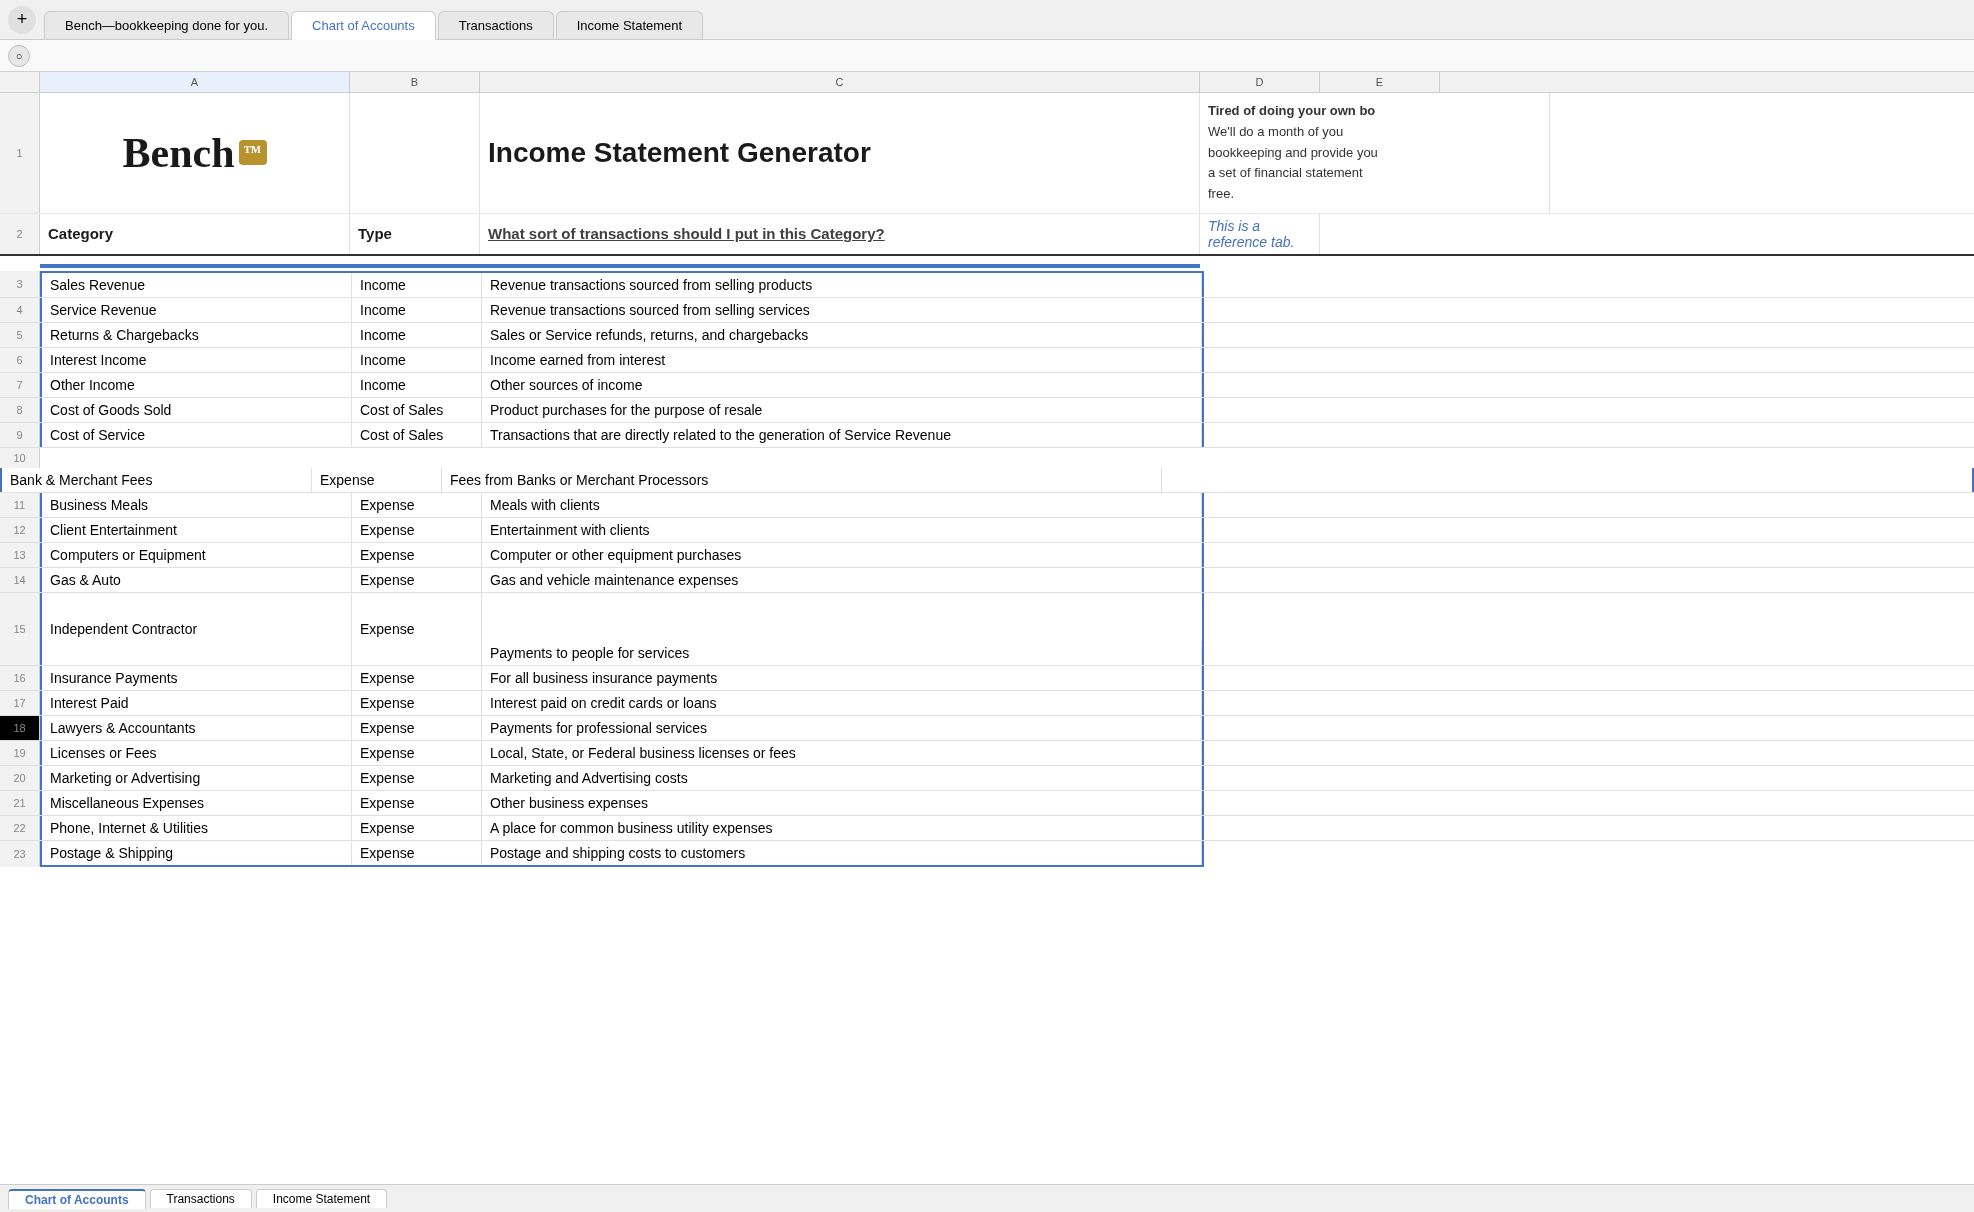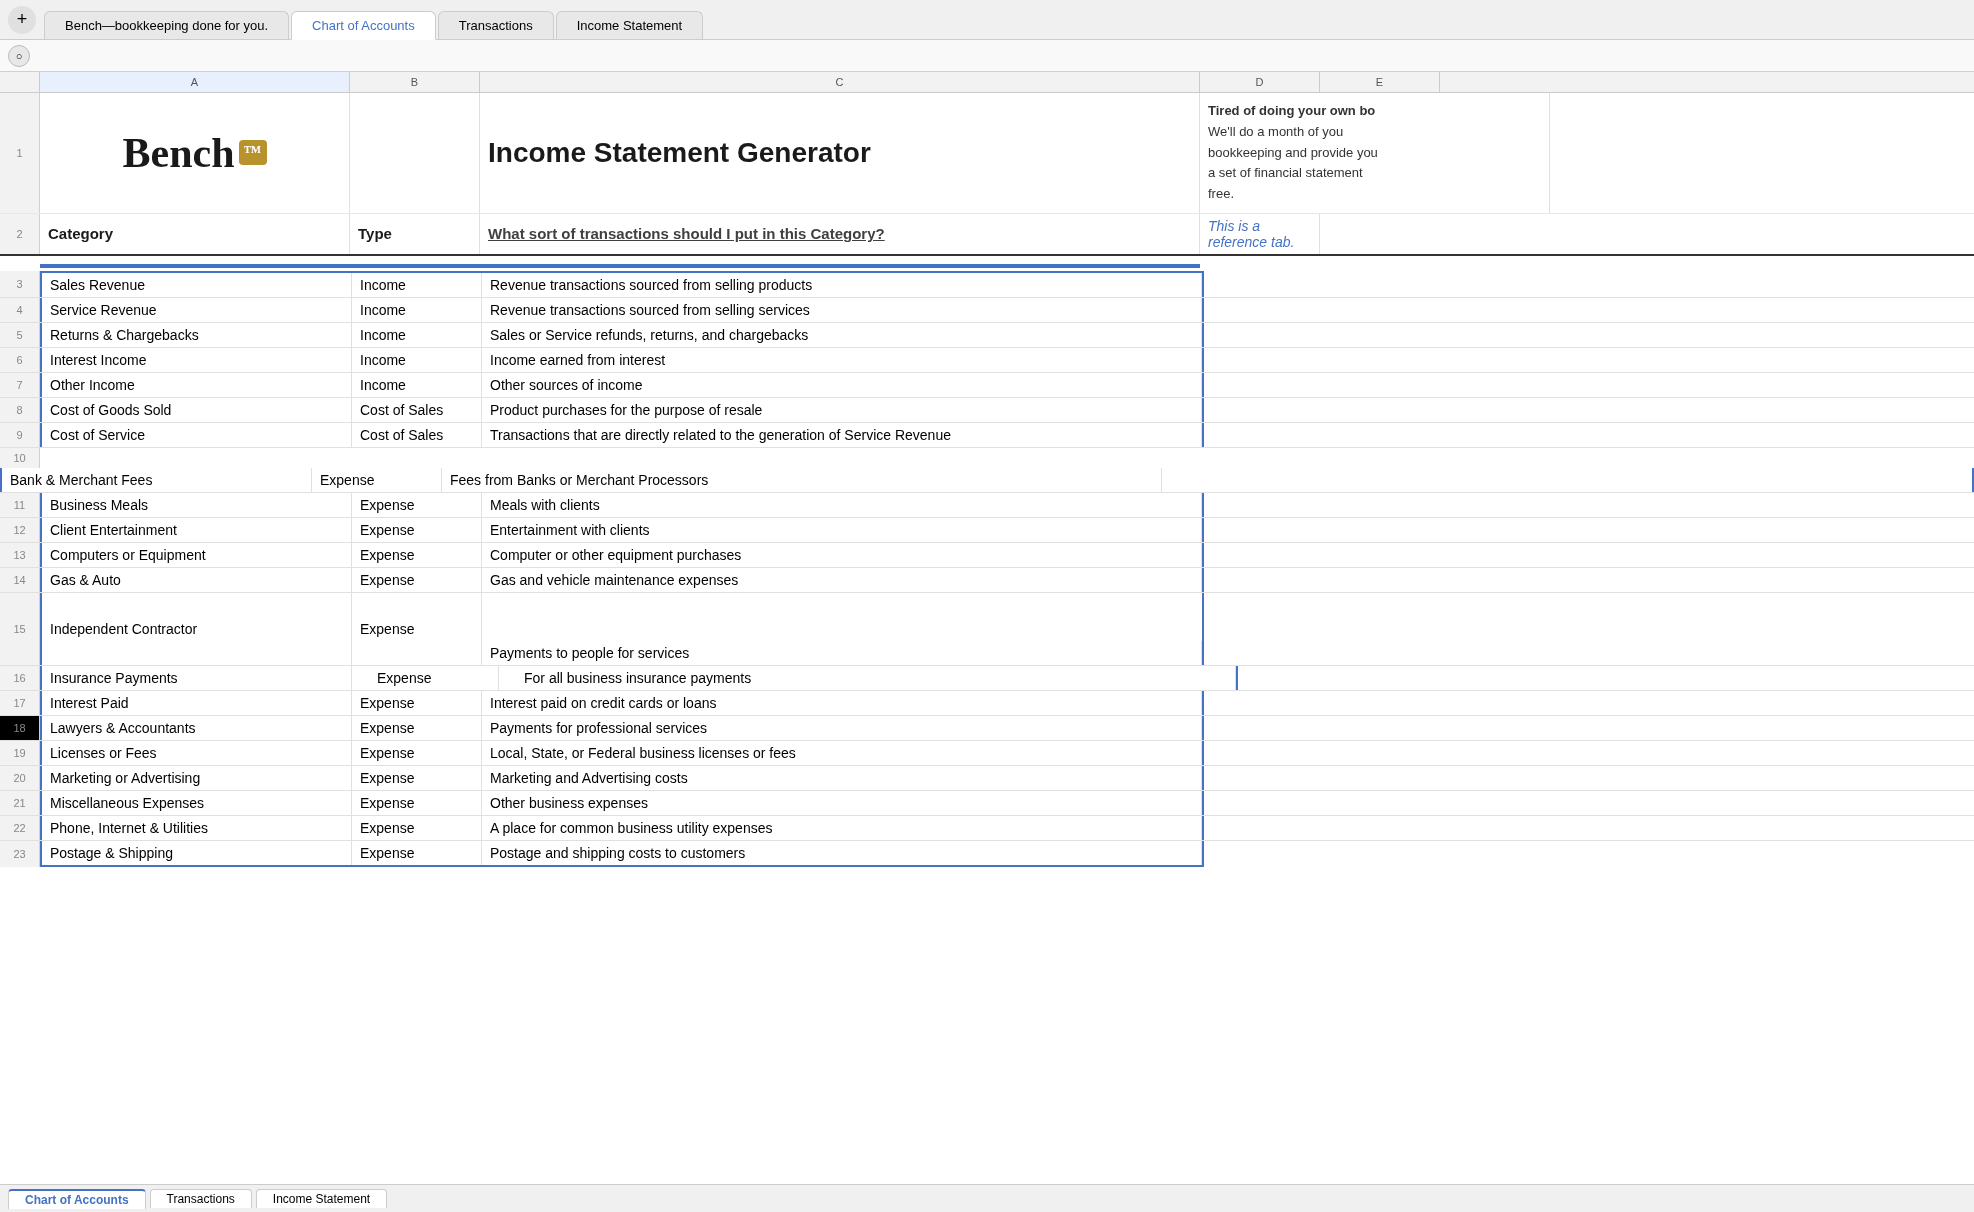--- a/index.html
+++ b/index.html
@@ -417,21 +417,21 @@
         <div style="display: flex; flex-direction: row; border-bottom: 1px solid rgb(224, 224, 224);">
           <div class="row-num" style="background: rgb(242, 242, 242); border-right: 1px solid rgb(208, 208, 208); width: 40px; min-width: 40px; display: flex; align-items: center; justify-content: center; font-size: 11px; color: rgb(136, 136, 136); flex-shrink: 0;">15</div>
           <div style="display: flex; flex-direction: row; border-left: 2px solid rgb(68, 114, 196); border-right: 2px solid rgb(68, 114, 196);">
             <div class="cell cell-a" style="font-size: 14px;">Independent Contractor</div>
             <div class="cell cell-b" style="font-size: 14px;">Expense</div>
             <div class="cell cell-c" style="font-size: 14px; margin-top: 48px;">Payments to people for services</div>
           </div>
         </div>
         <div style="display: flex; flex-direction: row; border-bottom: 1px solid rgb(224, 224, 224);">
           <div class="row-num" style="background: rgb(242, 242, 242); border-right: 1px solid rgb(208, 208, 208); width: 40px; min-width: 40px; display: flex; align-items: center; justify-content: center; font-size: 11px; color: rgb(136, 136, 136); flex-shrink: 0;">16</div>
-          <div style="display: flex; flex-direction: row; border-left: 2px solid rgb(68, 114, 196); border-right: 2px solid rgb(68, 114, 196); gap: 17px;">
+          <div style="display: flex; flex-direction: row; border-left: 2px solid rgb(68, 114, 196); border-right: 2px solid rgb(68, 114, 196);">
             <div class="cell cell-a" style="font-size: 14px;">Insurance Payments</div>
             <div class="cell cell-b" style="font-size: 14px;">Expense</div>
             <div class="cell cell-c" style="font-size: 14px;">For all business insurance payments</div>
           </div>
         </div>
         <div style="display: flex; flex-direction: row; border-bottom: 1px solid rgb(224, 224, 224);">
           <div class="row-num" style="background: rgb(242, 242, 242); border-right: 1px solid rgb(208, 208, 208); width: 40px; min-width: 40px; display: flex; align-items: center; justify-content: center; font-size: 11px; color: rgb(136, 136, 136); flex-shrink: 0;">17</div>
           <div style="display: flex; flex-direction: row; border-left: 2px solid rgb(68, 114, 196); border-right: 2px solid rgb(68, 114, 196);">
             <div class="cell cell-a" style="font-size: 14px;">Interest Paid</div>
             <div class="cell cell-b" style="font-size: 14px;">Expense</div>

